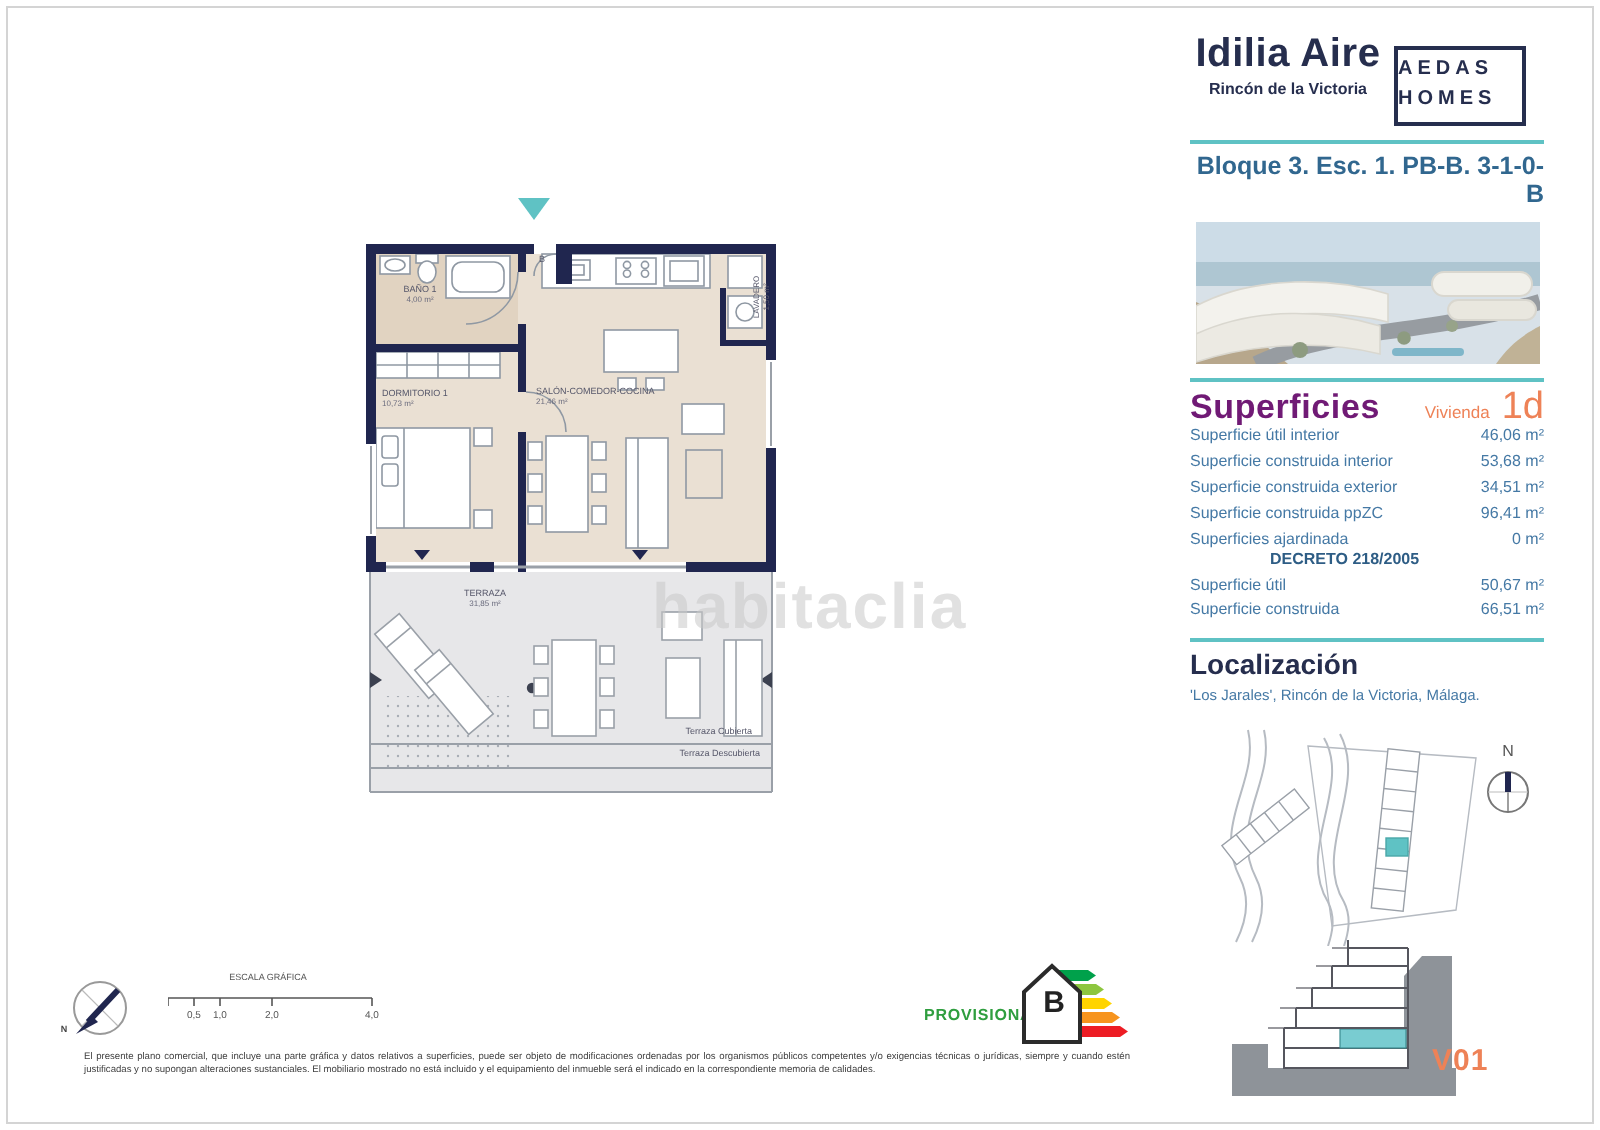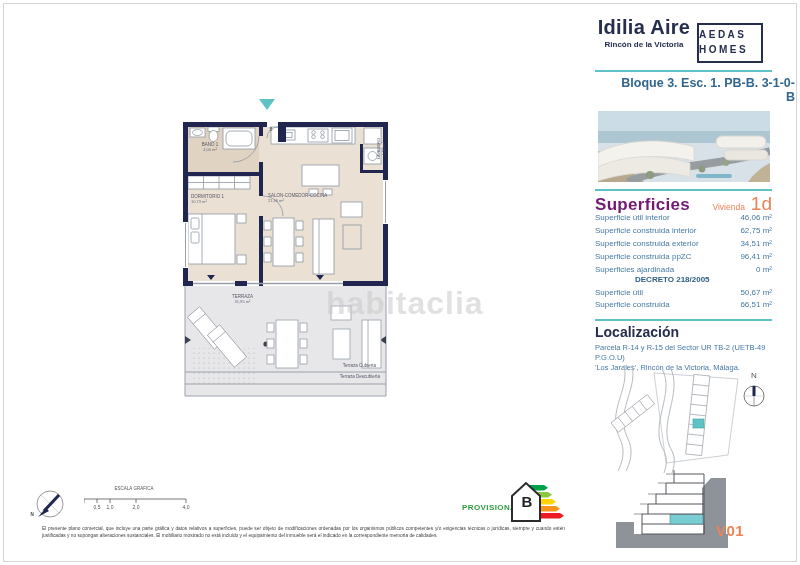--- a/index.html
+++ b/index.html
@@ -10,21 +10,21 @@
                border:1px solid #d4d4d4;pointer-events:none;}
   
   .teal-rule{position:absolute;height:2px;background:#5fc2c4;}
   #hdr-title{left:594px;top:16px;width:100px;text-align:center;color:#262e4e;}
   #hdr-title .t{font-size:20px;font-weight:bold;letter-spacing:.3px;}
   #hdr-title .s{font-size:8px;font-weight:bold;margin-top:1px;}
   #logo-box{left:697px;top:23px;width:62px;height:33px;border:2px solid #262e4e;
             color:#262e4e;font-weight:bold;font-size:10px;
             letter-spacing:2.5px;line-height:1.45;padding-top:3px;}
   #unit-code{left:595px;top:76px;width:177px;text-align:right;font-size:12.5px;
-             font-weight:bold;color:#31678f;margin-left:23px;}
+             font-weight:bold;color:#31678f;}
   #photo{left:598px;top:111px;width:172px;height:71px;overflow:hidden;}
   #sup-head{left:595px;top:193px;width:177px;display:flex;align-items:baseline;}
   #sup-head .ttl{font-size:17px;font-weight:bold;color:#701a75;letter-spacing:.3px;}
   #sup-head .viv{margin-left:auto;font-size:8.5px;color:#ee8257;margin-right:6px;}
   #sup-head .typ{font-size:19px;color:#ee8257;}
   .sup-row{position:absolute;left:595px;width:177px;display:flex;
            justify-content:space-between;font-size:8px;color:#4579a5;}
   #decreto{left:595px;top:275px;font-size:8px;font-weight:bold;color:#2e5d85;padding-left:40px;}
   #loc-title{left:595px;top:324px;font-size:14px;font-weight:bold;color:#262e4e;text-align:right;}
   #loc-para{left:595px;top:343px;width:180px;font-size:7.5px;line-height:1.3;color:#4579a5;}
@@ -271,21 +271,21 @@
     <span class="ttl">Superficies</span>
     <span class="viv">Vivienda</span>
     <span class="typ">1d</span>
   </div>
   <div class="sup-row" style="top:213px">
     <span>Superficie útil interior</span>
     <span>46,06 m²</span>
   </div>
   <div class="sup-row" style="top:226px">
     <span>Superficie construida interior</span>
-    <span>62,75 m²</span>
+    <span>53,68 m²</span>
   </div>
   <div class="sup-row" style="top:239px">
     <span>Superficie construida exterior</span>
     <span>34,51 m²</span>
   </div>
   <div class="sup-row" style="top:252px">
     <span>Superficie construida ppZC</span>
     <span>96,41 m²</span>
   </div>
   <div class="sup-row" style="top:265px">
@@ -298,21 +298,20 @@
     <span>50,67 m²</span>
   </div>
   <div class="sup-row" style="top:300px">
     <span>Superficie construida</span>
     <span>66,51 m²</span>
   </div>
 
   <div class="teal-rule" style="left:595px;top:319px;width:177px"></div>
   <div class="abs" id="loc-title">Localización</div>
   <div class="abs" id="loc-para">
-    <div>Parcela R-14 y R-15 del Sector UR TB-2 (UETB-49 P.G.O.U)</div>
     <div>'Los Jarales', Rincón de la Victoria, Málaga.</div>
   </div>
 
   <div class="abs" style="left:596px;top:363px">
     <svg width="150" height="110" viewBox="0 0 150 110">
       <g stroke="#b6bbc2" fill="none" stroke-width="1">
         <path d="M28 2 C34 28 10 48 24 76 C30 88 26 100 22 108"></path>
         <path d="M36 2 C42 28 18 48 32 76 C38 88 34 100 30 108"></path>
         <path d="M66 6 C80 30 52 62 68 88 C72 96 70 104 68 110"></path>
         <path d="M74 4 C88 30 60 62 76 88 C80 96 78 104 76 110"></path>

